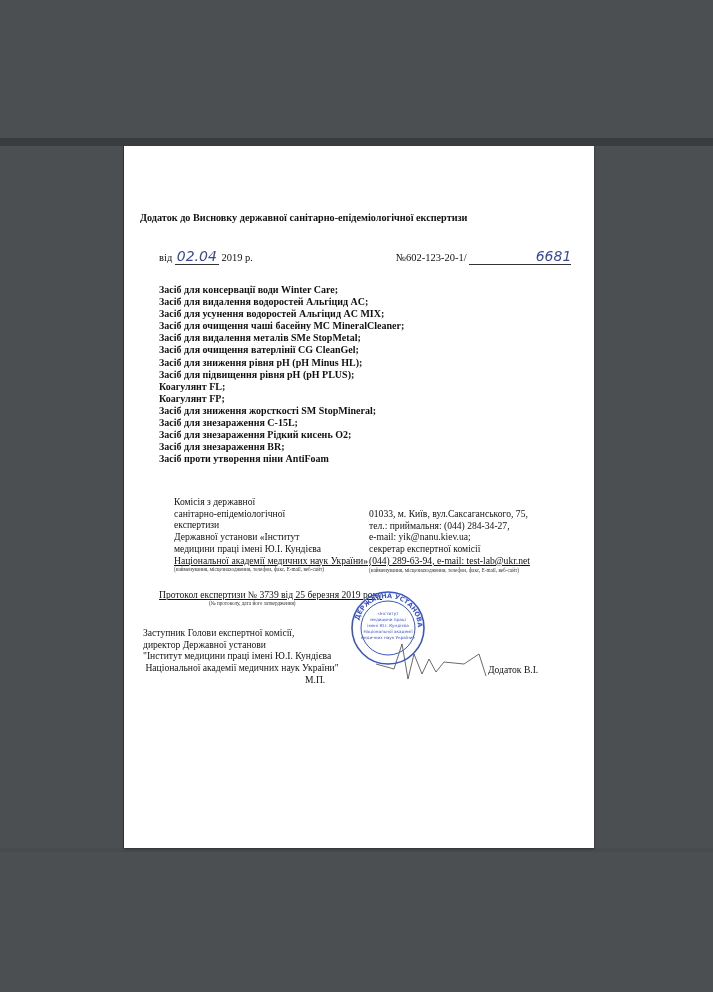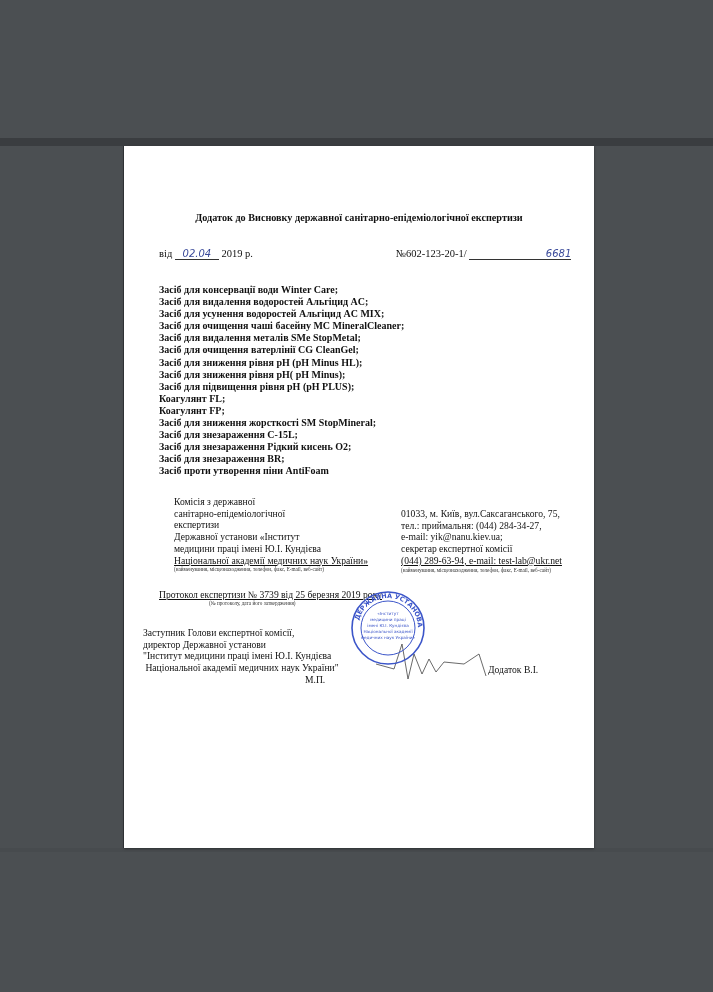--- a/index.html
+++ b/index.html
@@ -1,29 +1,29 @@
 <!DOCTYPE html>
 <html><head>
 <meta charset="utf-8">
 <style>
   html,body{margin:0;padding:0;}
   body{width:713px;height:992px;background:#4b4f52;position:relative;overflow:hidden;font-family:"Liberation Serif","DejaVu Serif",serif;color:#111;}
   .topband{position:absolute;left:0;top:138px;width:713px;height:8px;background:#3a3d40;}
   .bottomband{position:absolute;left:0;top:848px;width:713px;height:4px;background:#474b4e;}
   .page{position:absolute;left:124px;top:146px;width:470px;height:702px;background:#fff;box-shadow:-1px 0 0 #2e3134, 0 1px 2px #2e3134;}
-  .title{position:absolute;left:0;top:66px;width:470px;text-align:center;font-weight:bold;font-size:10.2px;}
+  .title{position:absolute;left:16px;top:66px;width:470px;text-align:left;font-weight:bold;font-size:10.2px;}
   .dateline{position:absolute;left:35px;top:102px;font-size:10.5px;}
   .numline{position:absolute;left:272px;top:102px;font-size:10.5px;}
-  .hw{font-family:"DejaVu Sans",sans-serif;font-style:italic;color:#3a4a9a;font-size:10px;display:inline-block;border-bottom:1px solid #333;text-align:center;}
+  .hw{font-family:"DejaVu Sans",sans-serif;font-style:italic;color:#3a4a9a;font-size:14px;display:inline-block;border-bottom:1px solid #333;text-align:center;}
   .hw.d{width:44px;} .hw.n{width:92px;text-align:right;padding-left:10px;}
   .products{position:absolute;left:35px;top:138px;font-weight:bold;font-size:10px;line-height:12.1px;}
   .products div{white-space:nowrap;}
   .col{position:absolute;font-size:9.6px;line-height:11.7px;white-space:nowrap;}
   .col.left{left:50px;top:350px;}
-  .col.right{left:245px;top:362px;margin-left:32px;}
+  .col.right{left:245px;top:362px;}
   .u{text-decoration:underline;}
   .caption{font-size:5.2px;line-height:7px;color:#333;}
   .proto{position:absolute;left:35px;top:443px;font-size:9.6px;white-space:nowrap;}
   .proto .caption{margin-left:50px;}
   .sign{position:absolute;left:19px;top:481px;font-size:9.6px;line-height:11.7px;white-space:nowrap;}
   .mp{padding-left:162px;}
   .signer{position:absolute;left:364px;top:518px;font-size:9.6px;}
   .stamp{position:absolute;left:226px;top:444px;width:76px;height:76px;}
   .sigline{position:absolute;left:250px;top:478px;width:130px;height:60px;}
 </style>
@@ -47,21 +47,20 @@
   </div>
 
   <div class="products">
     <div>Засіб для консервації води  Winter Care;</div>
     <div>Засіб для видалення водоростей Альгіцид AC;</div>
     <div>Засіб для усунення водоростей Альгіцид AC MIX;</div>
     <div>Засіб для очищення чаші басейну MC MineralCleaner;</div>
     <div>Засіб для видалення металів  SMe StopMetal;</div>
     <div>Засіб для очищення ватерлінії CG CleanGel;</div>
     <div>Засіб для зниження рівня pH  (pH Minus HL);</div>
-    <div>Засіб для зниження рівня pH( pH Minus);</div>
     <div>Засіб для підвищення рівня pH (pH PLUS);</div>
     <div>Коагулянт FL;</div>
     <div>Коагулянт FP;</div>
     <div>Засіб для зниження жорсткості  SM StopMineral;</div>
     <div>Засіб для знезараження  C-15L;</div>
     <div>Засіб для знезараження  Рідкий кисень O2;</div>
     <div>Засіб для знезараження  BR;</div>
     <div>Засіб проти утворення піни AntiFoam</div>
   </div>
 

